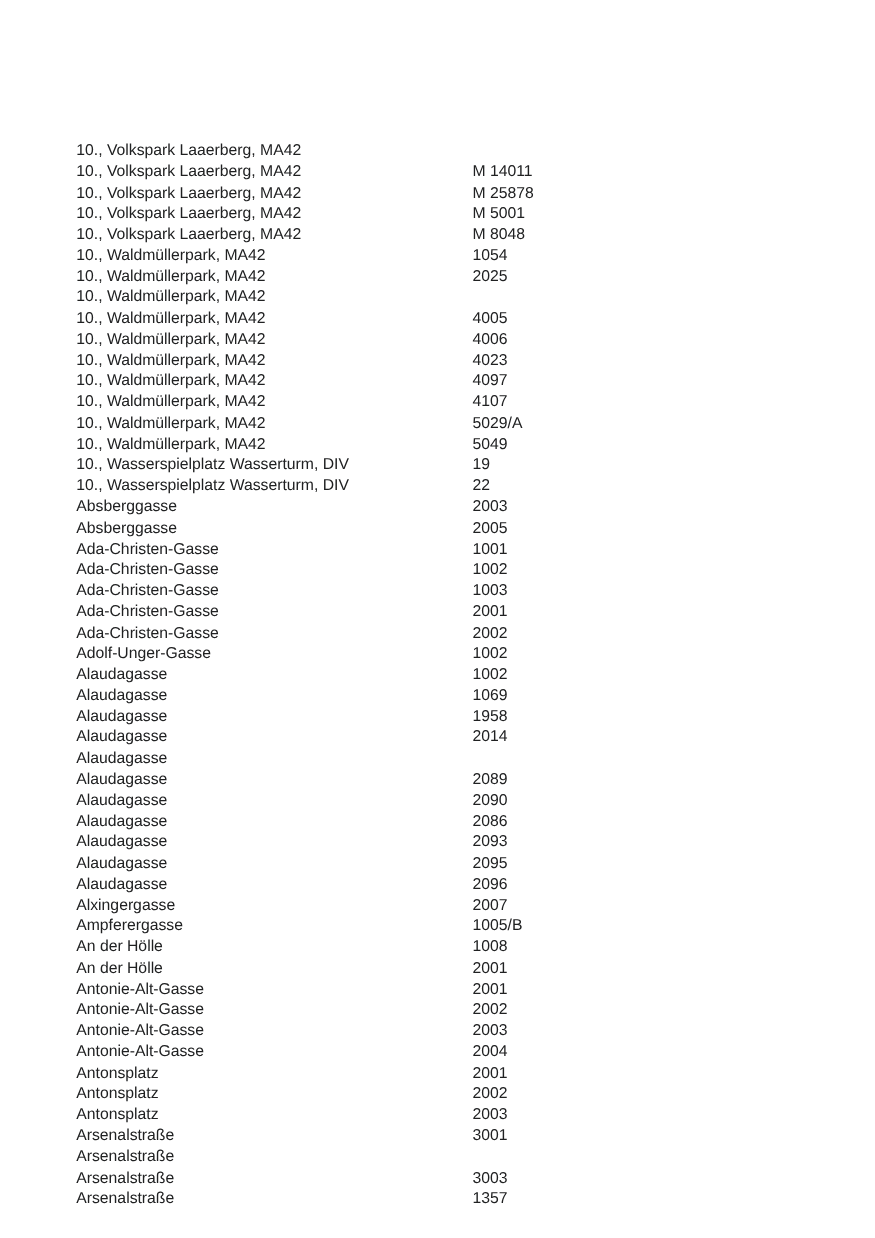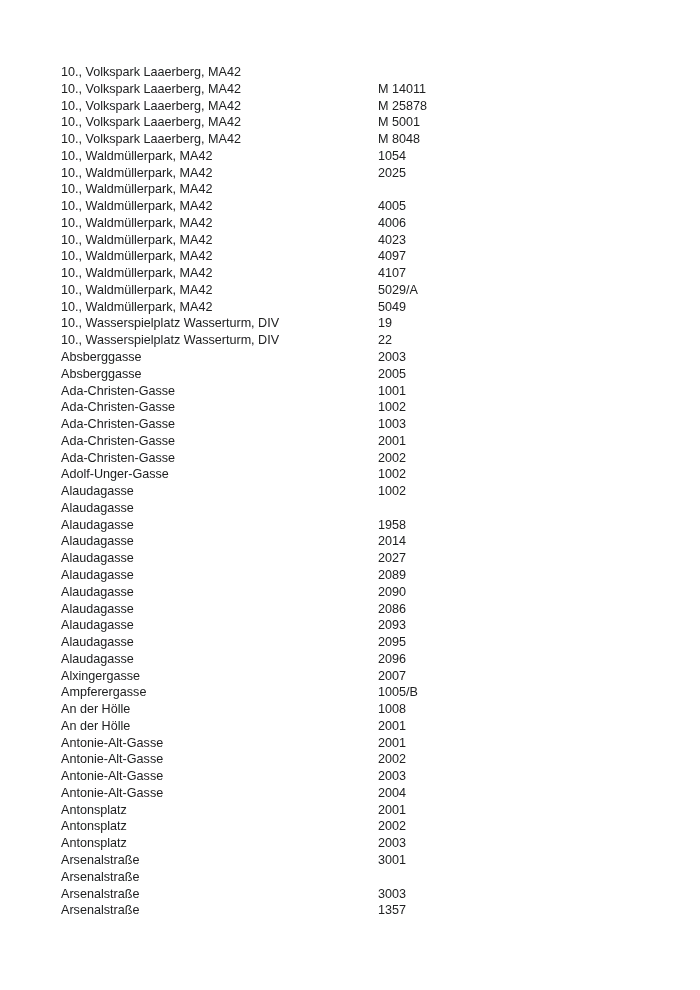--- a/index.html
+++ b/index.html
@@ -27,20 +27,21 @@
     align-items: baseline;
     height: 16.78px;
     line-height: 16.78px;
     font-size: 12.6px;
     color: #202122;
     white-space: nowrap;
   }
   .col-name {
     width: 317px;
     flex: 0 0 317px;
+    margin-top: 48px;
   }
   .col-num {
     flex: 1;
   }
 </style>
 </head>
 <body>
 
 <div class="page">
   <div class="list" id="rows-container">
@@ -167,35 +168,35 @@
     <span class="col-num">1002</span>
   </div>
 
   <div class="row">
     <span class="col-name">Alaudagasse</span>
     <span class="col-num">1002</span>
   </div>
 
   <div class="row">
     <span class="col-name">Alaudagasse</span>
+    <span class="col-num">1069</span>
   </div>
 
   <div class="row">
     <span class="col-name">Alaudagasse</span>
     <span class="col-num">1958</span>
   </div>
 
   <div class="row">
     <span class="col-name">Alaudagasse</span>
     <span class="col-num">2014</span>
   </div>
 
   <div class="row">
     <span class="col-name">Alaudagasse</span>
-    <span class="col-num">2027</span>
   </div>
 
   <div class="row">
     <span class="col-name">Alaudagasse</span>
     <span class="col-num">2089</span>
   </div>
 
   <div class="row">
     <span class="col-name">Alaudagasse</span>
     <span class="col-num">2090</span>

